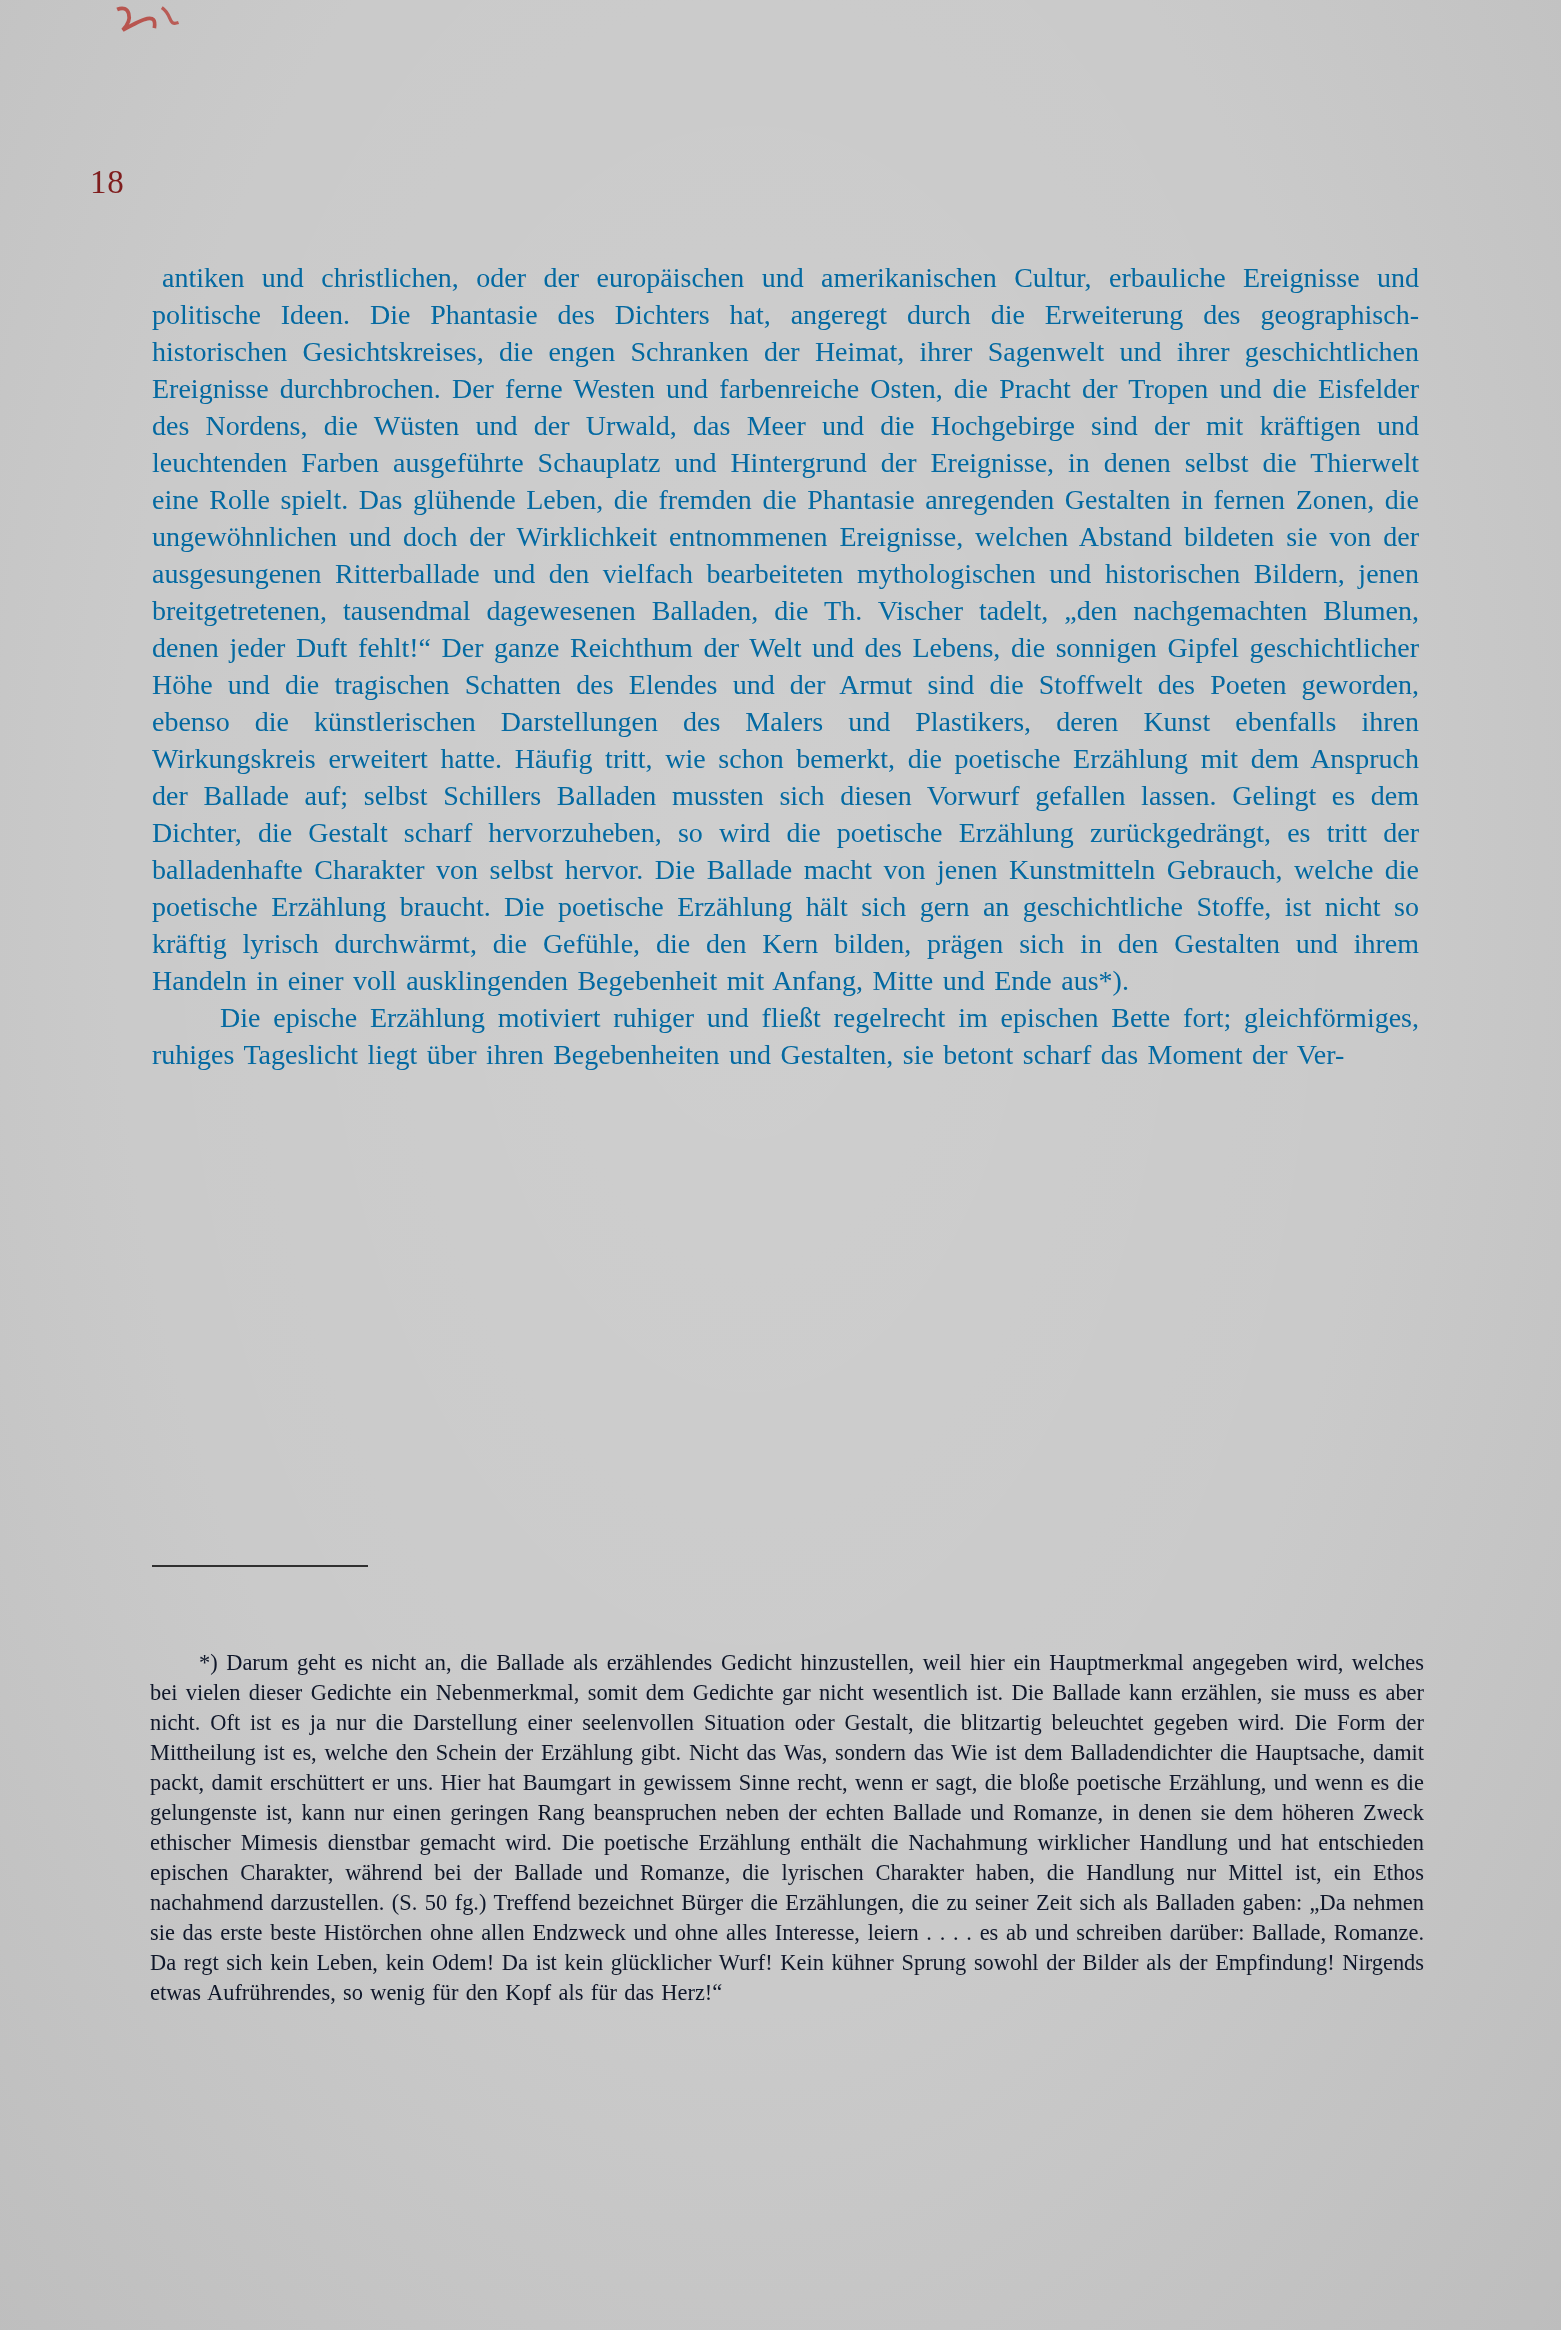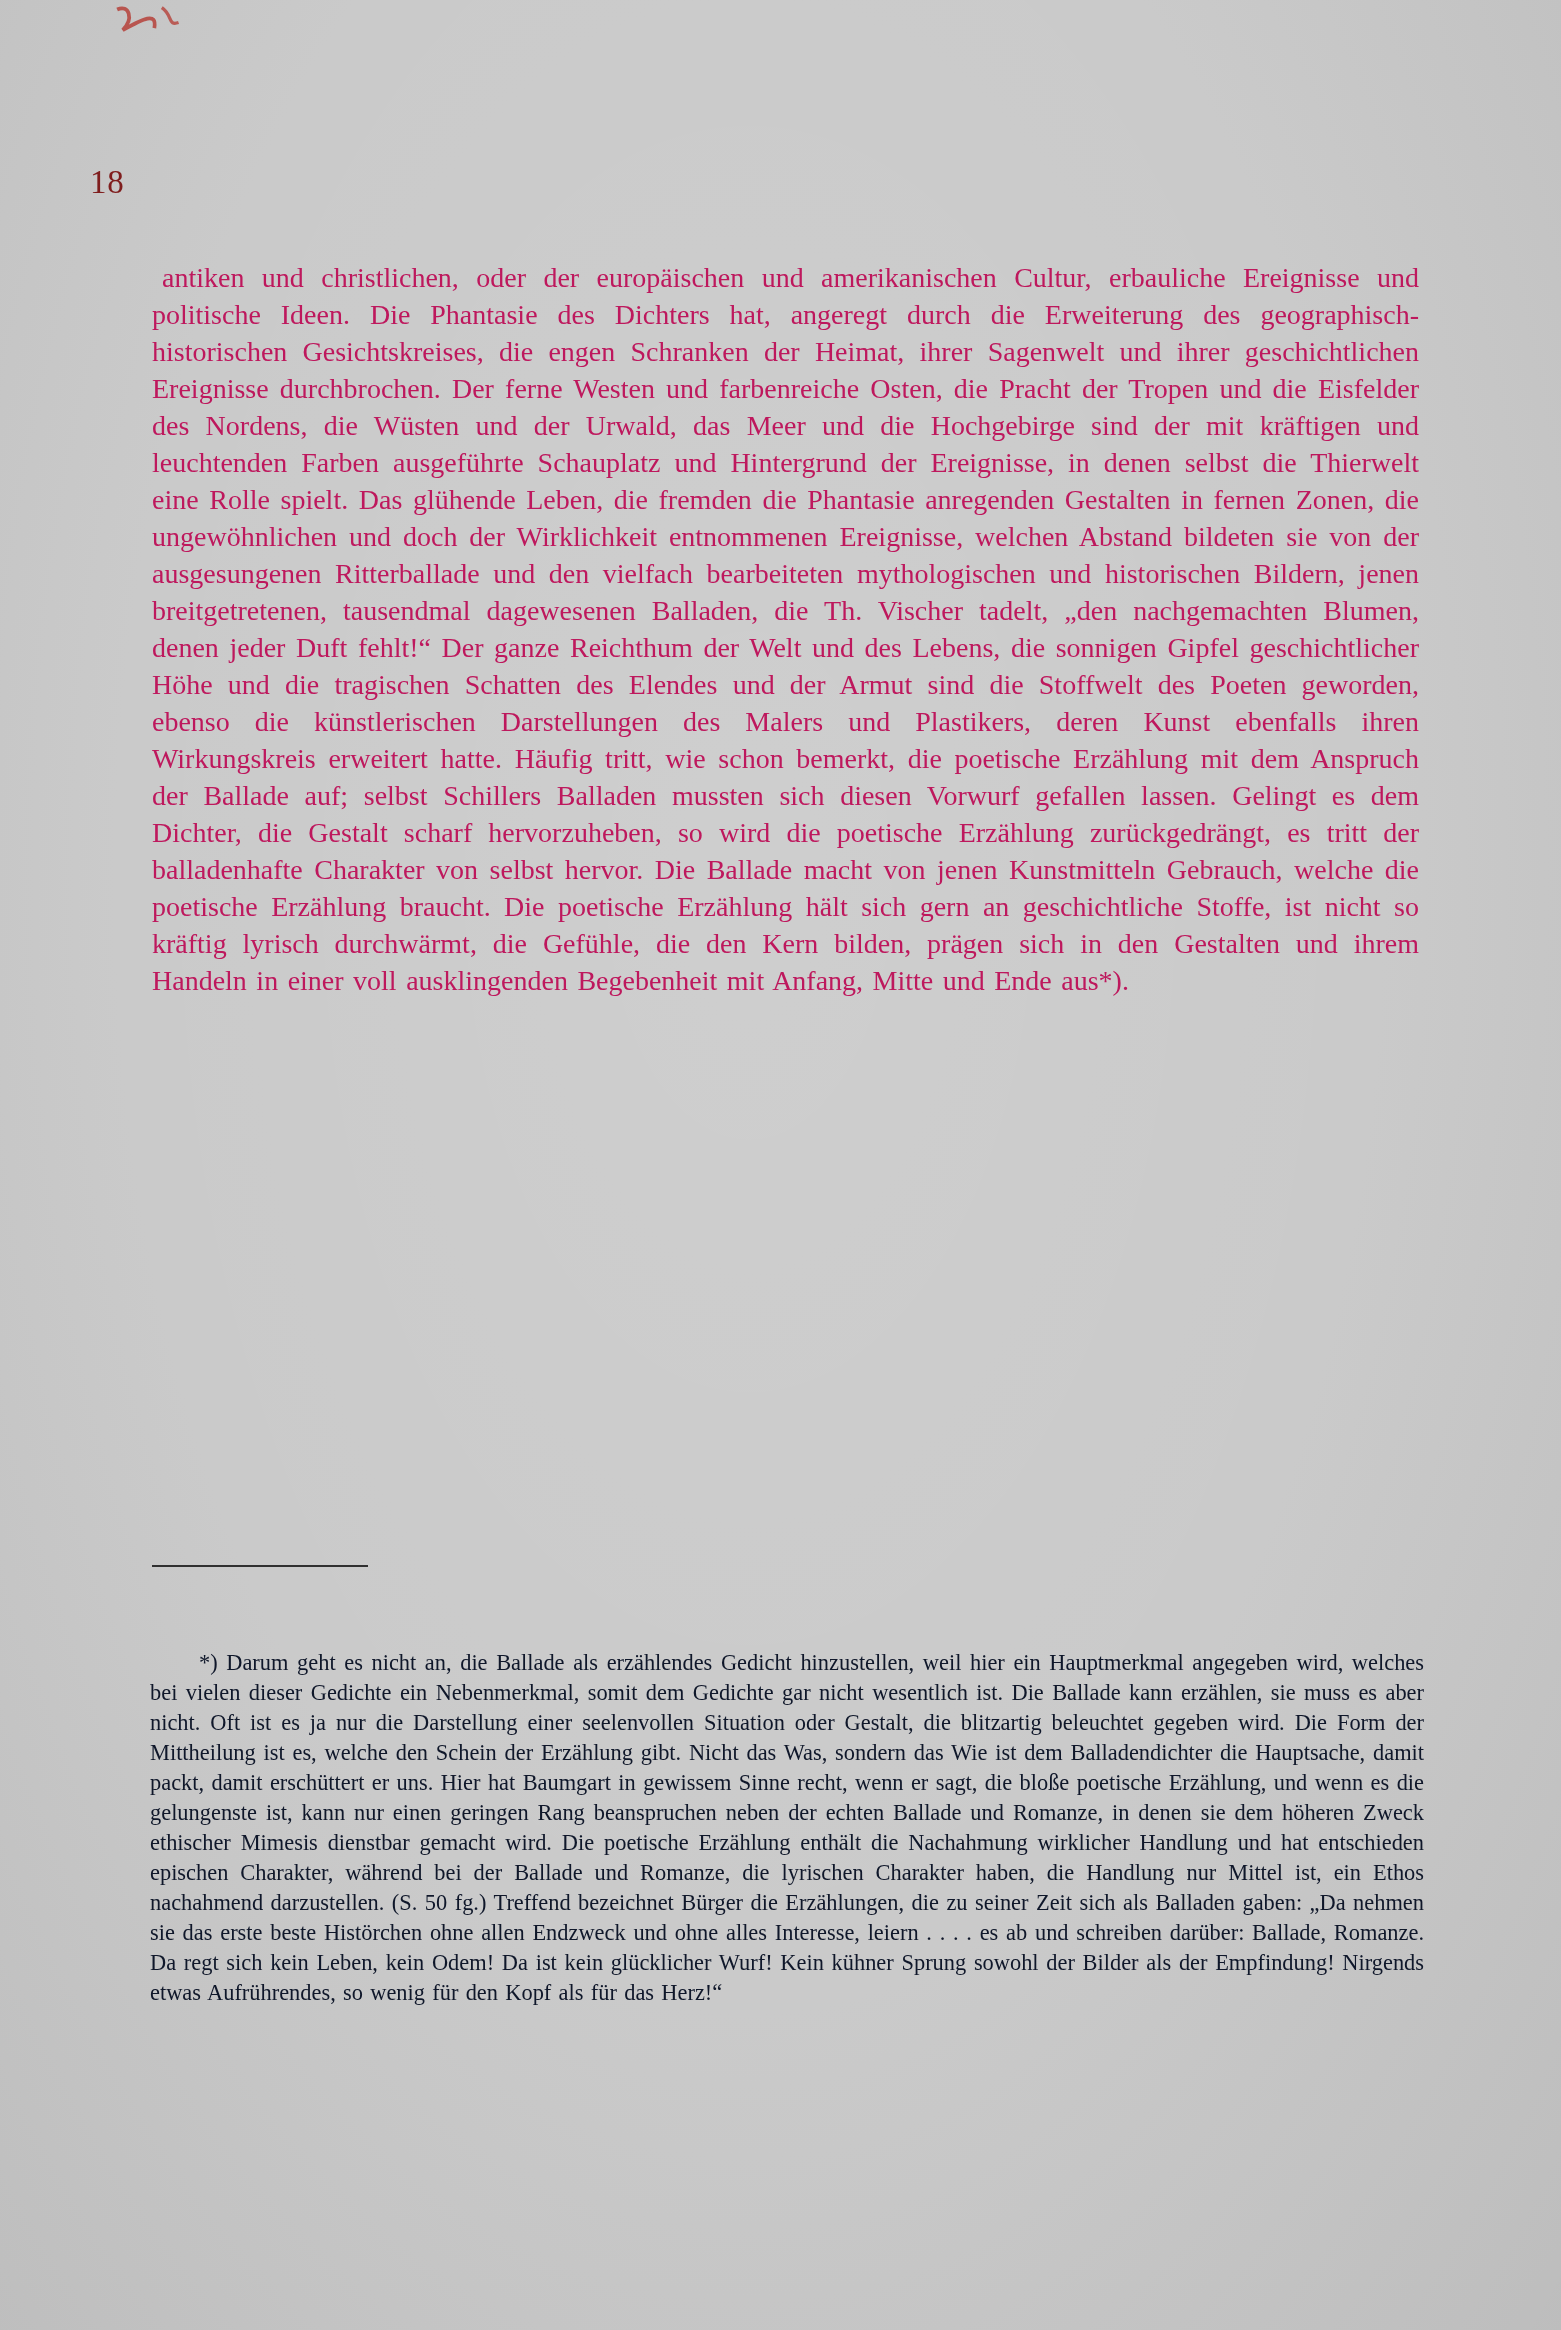--- a/index.html
+++ b/index.html
@@ -19,21 +19,21 @@
                 rgba(0,0,0,0.06) 100%);
   }
   .red-mark { position: absolute; left: 106px; top: 1.7px; }
   .page-number {
     position: absolute; left: 90px; top: 164px;
     font-size: 33px; letter-spacing: 0.8px; color: #7f1d1d;
   }
   .main-text {
     position: absolute; left: 152px; top: 259px; width: 1267px;
     font-size: 28px; line-height: 37px;
-    text-align: justify; word-spacing: 2.5px; color: #be185d;
+    text-align: justify; word-spacing: 2.5px; color: #0369a1;
   }
   .main-text p.p-first { text-indent: 10px; }
   .main-text p.p-indent { text-indent: 68px; }
   .footnote-rule {
     position: absolute; left: 152px; top: 1565px; width: 216px;
     border: none; border-top: 2.5px solid #303030; height: 0;
   }
   .footnote {
     position: absolute; left: 150px; top: 1604px; width: 1274px;
     font-size: 22.4px; line-height: 30px;
@@ -47,18 +47,19 @@
 
 <svg class="red-mark" width="93" height="56" viewBox="0 0 100 60">
   <path d="M12 8 C 25 2, 30 18, 18 30 C 40 18, 55 10, 52 28" stroke="#b5413a" stroke-width="4" fill="none" opacity="0.85"></path>
   <path d="M60 6 C 72 14, 66 26, 78 22" stroke="#b5413a" stroke-width="3.5" fill="none" opacity="0.8"></path>
 </svg>
 
 <div class="page-number">18</div>
 
 <div class="main-text">
   <p class="p-first">antiken und christlichen, oder der europäischen und amerikanischen Cultur, erbauliche Ereignisse und politische Ideen. Die Phantasie des Dichters hat, angeregt durch die Erweiterung des geographisch-historischen Gesichtskreises, die engen Schranken der Heimat, ihrer Sagenwelt und ihrer geschichtlichen Ereignisse durchbrochen. Der ferne Westen und farbenreiche Osten, die Pracht der Tropen und die Eisfelder des Nordens, die Wüsten und der Urwald, das Meer und die Hochgebirge sind der mit kräftigen und leuchtenden Farben ausgeführte Schauplatz und Hintergrund der Ereignisse, in denen selbst die Thierwelt eine Rolle spielt. Das glühende Leben, die fremden die Phantasie anregenden Gestalten in fernen Zonen, die ungewöhnlichen und doch der Wirklichkeit entnommenen Ereignisse, welchen Abstand bildeten sie von der ausgesungenen Ritterballade und den vielfach bearbeiteten mythologischen und historischen Bildern, jenen breitgetretenen, tausendmal dagewesenen Balladen, die Th. Vischer tadelt, „den nachgemachten Blumen, denen jeder Duft fehlt!“ Der ganze Reichthum der Welt und des Lebens, die sonnigen Gipfel geschichtlicher Höhe und die tragischen Schatten des Elendes und der Armut sind die Stoffwelt des Poeten geworden, ebenso die künstlerischen Darstellungen des Malers und Plastikers, deren Kunst ebenfalls ihren Wirkungskreis erweitert hatte. Häufig tritt, wie schon bemerkt, die poetische Erzählung mit dem Anspruch der Ballade auf; selbst Schillers Balladen mussten sich diesen Vorwurf gefallen lassen. Gelingt es dem Dichter, die Gestalt scharf hervorzuheben, so wird die poetische Erzählung zurückgedrängt, es tritt der balladenhafte Charakter von selbst hervor. Die Ballade macht von jenen Kunstmitteln Gebrauch, welche die poetische Erzählung braucht. Die poetische Erzählung hält sich gern an geschichtliche Stoffe, ist nicht so kräftig lyrisch durchwärmt, die Gefühle, die den Kern bilden, prägen sich in den Gestalten und ihrem Handeln in einer voll ausklingenden Begebenheit mit Anfang, Mitte und Ende aus*).</p>
+  <p class="p-indent">Die epische Erzählung motiviert ruhiger und fließt regelrecht im epischen Bette fort; gleichförmiges, ruhiges Tageslicht liegt über ihren Begebenheiten und Gestalten, sie betont scharf das Moment der Ver-</p>
 </div>
 
 <hr class="footnote-rule">
 
 <div class="footnote">*) Darum geht es nicht an, die Ballade als erzählendes Gedicht hinzustellen, weil hier ein Hauptmerkmal angegeben wird, welches bei vielen dieser Gedichte ein Nebenmerkmal, somit dem Gedichte gar nicht wesentlich ist. Die Ballade kann erzählen, sie muss es aber nicht. Oft ist es ja nur die Darstellung einer seelenvollen Situation oder Gestalt, die blitzartig beleuchtet gegeben wird. Die Form der Mittheilung ist es, welche den Schein der Erzählung gibt. Nicht das Was, sondern das Wie ist dem Balladendichter die Hauptsache, damit packt, damit erschüttert er uns. Hier hat Baumgart in gewissem Sinne recht, wenn er sagt, die bloße poetische Erzählung, und wenn es die gelungenste ist, kann nur einen geringen Rang beanspruchen neben der echten Ballade und Romanze, in denen sie dem höheren Zweck ethischer Mimesis dienstbar gemacht wird. Die poetische Erzählung enthält die Nachahmung wirklicher Handlung und hat entschieden epischen Charakter, während bei der Ballade und Romanze, die lyrischen Charakter haben, die Handlung nur Mittel ist, ein Ethos nachahmend darzustellen. (S. 50 fg.) Treffend bezeichnet Bürger die Erzählungen, die zu seiner Zeit sich als Balladen gaben: „Da nehmen sie das erste beste Histörchen ohne allen Endzweck und ohne alles Interesse, leiern . . . . es ab und schreiben darüber: Ballade, Romanze. Da regt sich kein Leben, kein Odem! Da ist kein glücklicher Wurf! Kein kühner Sprung sowohl der Bilder als der Empfindung! Nirgends etwas Aufrührendes, so wenig für den Kopf als für das Herz!“</div>
 
 
 </body></html>

